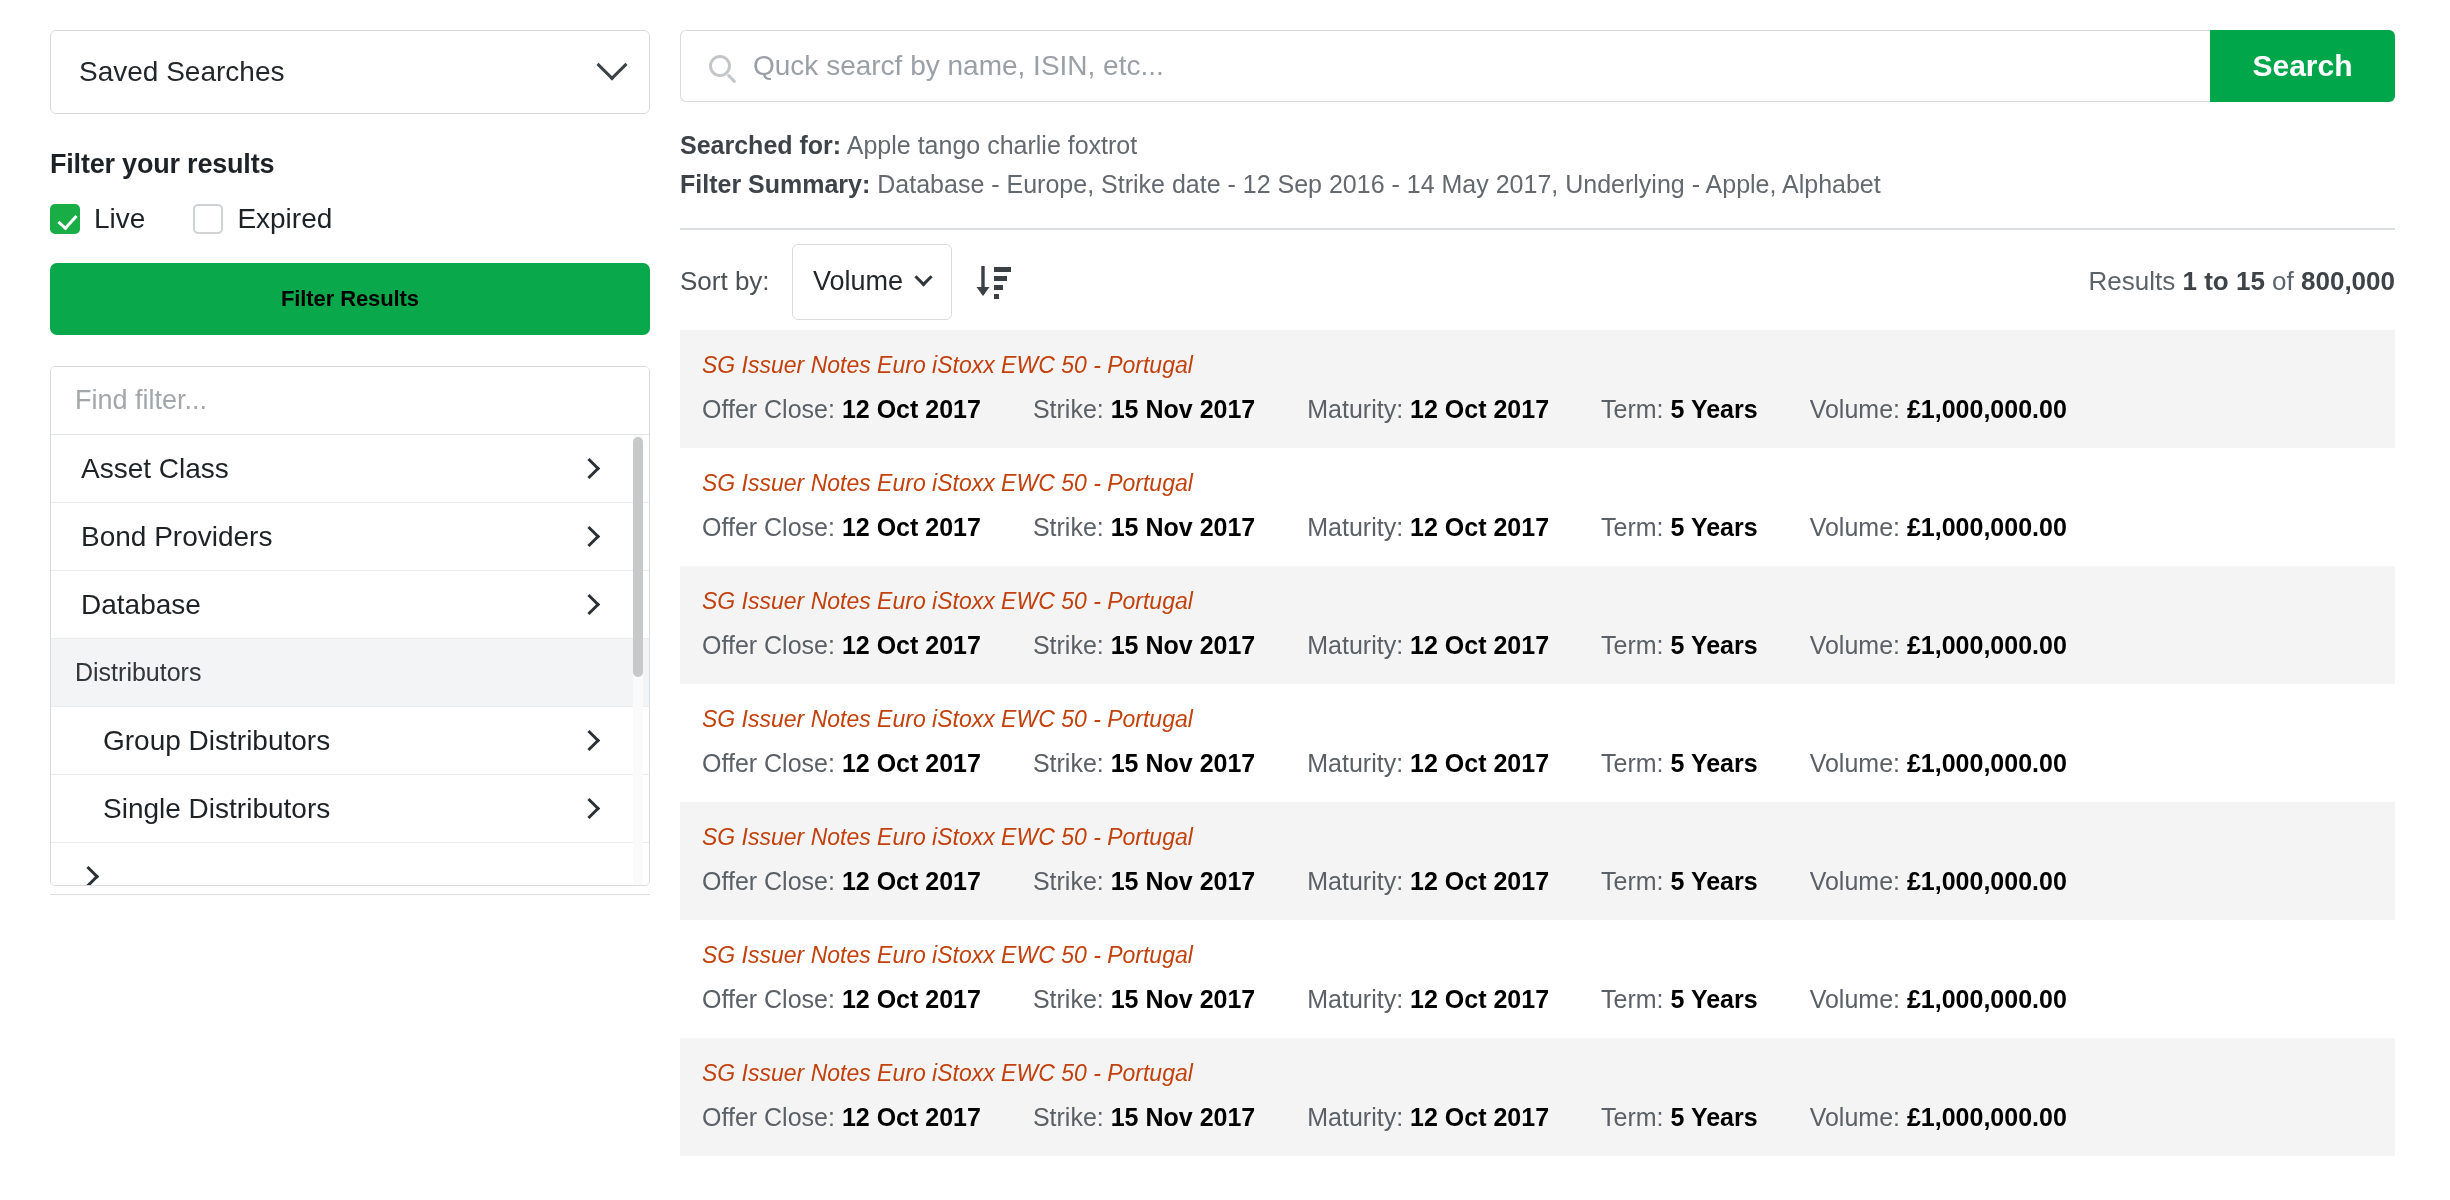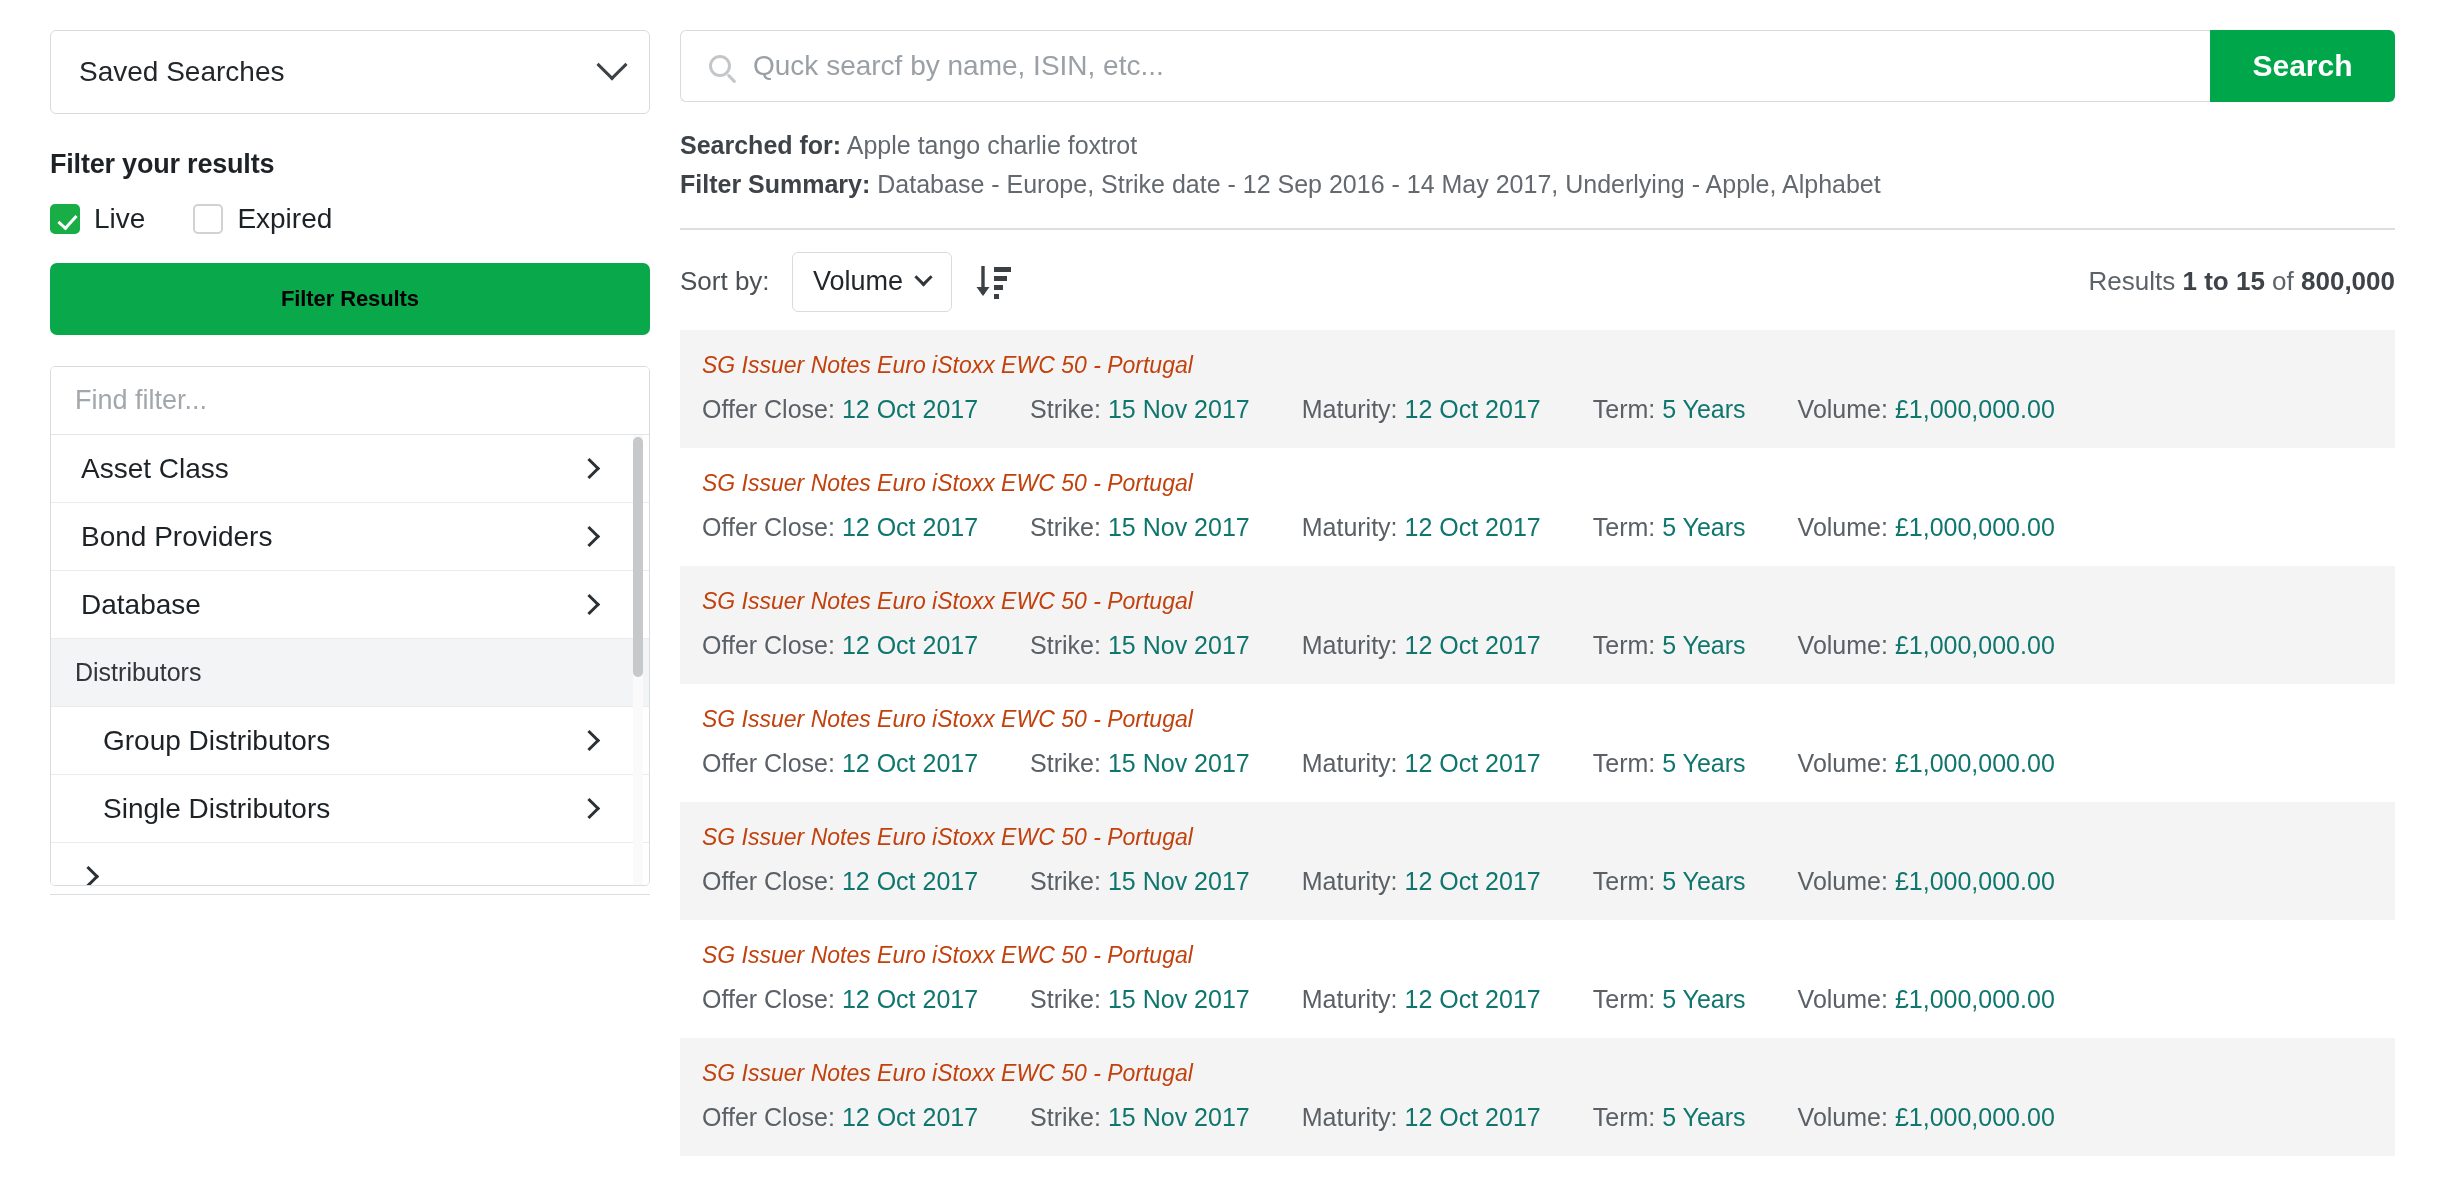--- a/index.html
+++ b/index.html
@@ -212,21 +212,21 @@
 
   .hr { margin-top: 24px; height: 2px; background: #dcdfe1; width: 100%; }
 
   .sort-row {
     margin-top: 22px;
     display: flex; align-items: center;
     height: 60px;
   }
   .sort-label { font-size: 26px; color: #4a5054; margin-right: 22px; }
   .sort-select {
-    min-width: 160px; height: 60px;
+    min-width: 160px; height: 76px;
     border: 1px solid #d9dcdf; border-radius: 6px;
     background: #fff;
     display: flex; align-items: center; justify-content: center;
     padding: 16px 18px; cursor: pointer;
   }
   .sort-select .sv { font-size: 27px; color: #22272b; }
   .chev-sm {
     width: 13px; height: 13px;
     border-right: 3px solid #31363a;
     border-bottom: 3px solid #31363a;
@@ -249,21 +249,21 @@
   .res-title {
     font-size: 23px; color: #c2410c;
     margin-bottom: 16px;
     font-style: italic;
   }
   .res-fields { display: flex; align-items: center; }
   .res-field {
     font-size: 25px; color: #5a6065;
     margin-right: 52px; white-space: nowrap;
   }
-  .res-field b { color: #0f766e; font-weight: normal; text-align: right; }
+  .res-field b { color: #000000; font-weight: bold; text-align: right; }
 </style>
 </head>
 <body>
 
 <div class="page">
 
   <aside class="sidebar">
 
     <div class="saved-select">
       <span class="label">Saved Searches</span>

